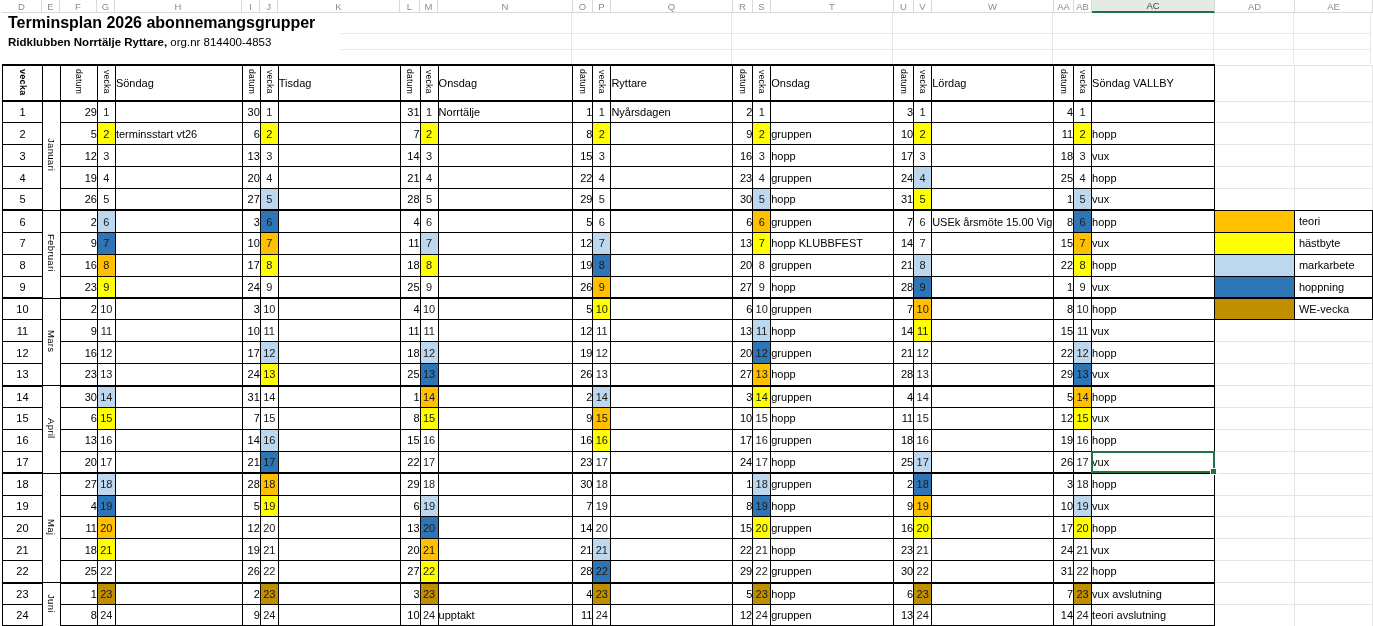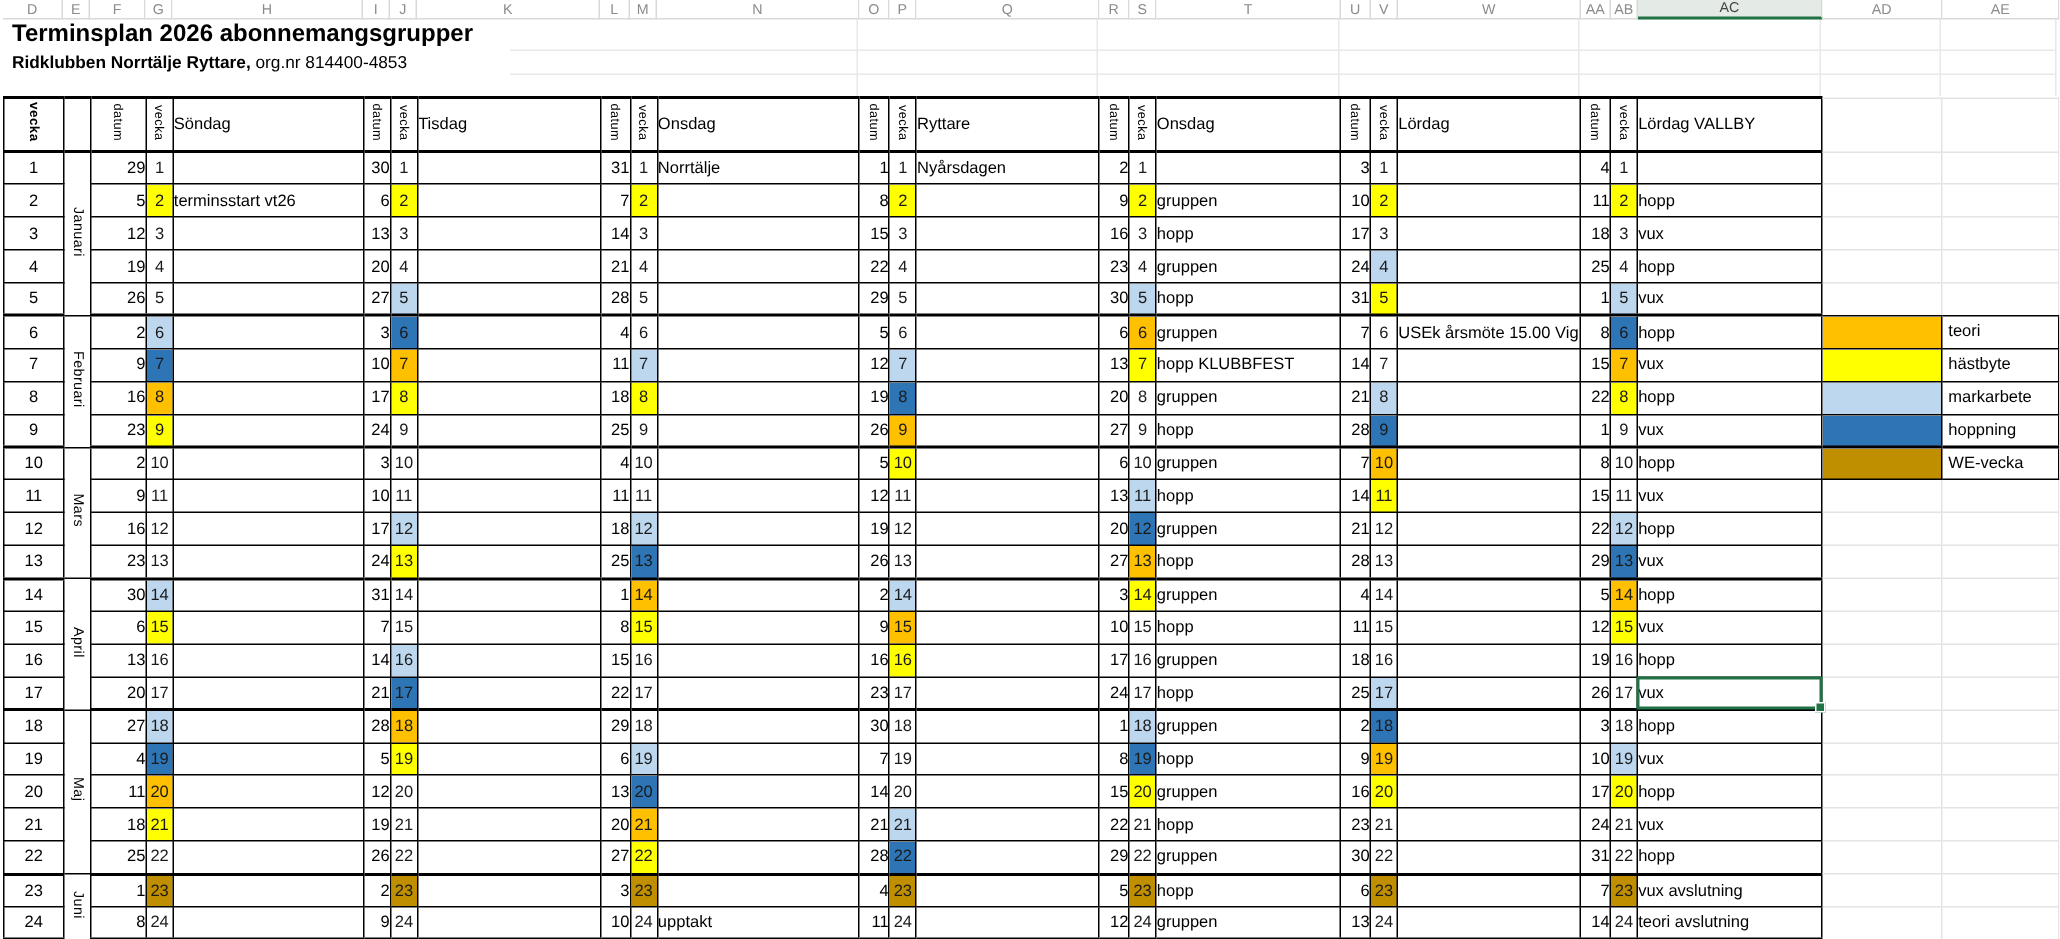--- a/index.html
+++ b/index.html
@@ -140,21 +140,21 @@
           <th class="h-wk"><span class="vt">vecka</span></th>
           <th class="h-day">Ryttare</th>
           <th class="h-dat"><span class="vt">datum</span></th>
           <th class="h-wk"><span class="vt">vecka</span></th>
           <th class="h-day">Onsdag</th>
           <th class="h-dat"><span class="vt">datum</span></th>
           <th class="h-wk"><span class="vt">vecka</span></th>
           <th class="h-day">Lördag</th>
           <th class="h-dat"><span class="vt">datum</span></th>
           <th class="h-wk"><span class="vt">vecka</span></th>
-          <th class="h-day">Lördag VALLBY</th>
+          <th class="h-day">Söndag VALLBY</th>
           <th class="lt"></th>
           <th class="lt"></th>
         </tr>
         <tr class="r">
           <td class="dnum">1</td>
           <td class="mcell" rowspan="5"><span class="vt">Januari</span></td>
           <td class="dat">29</td>
           <td class="wk">1</td>
           <td class="act"></td>
           <td class="dat">30</td>

